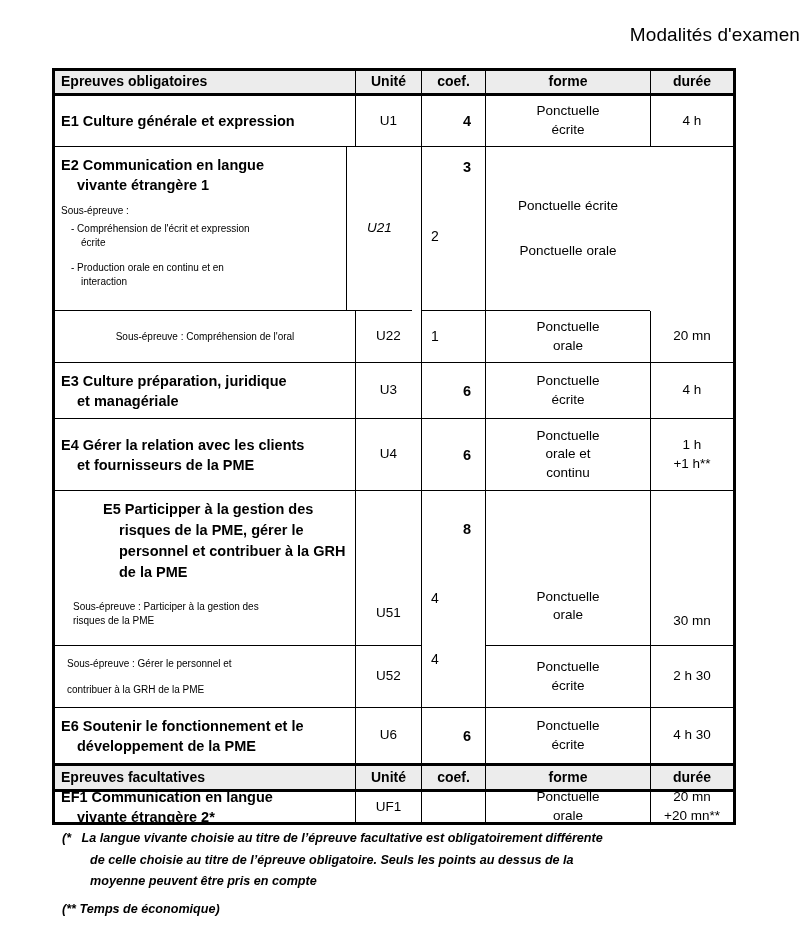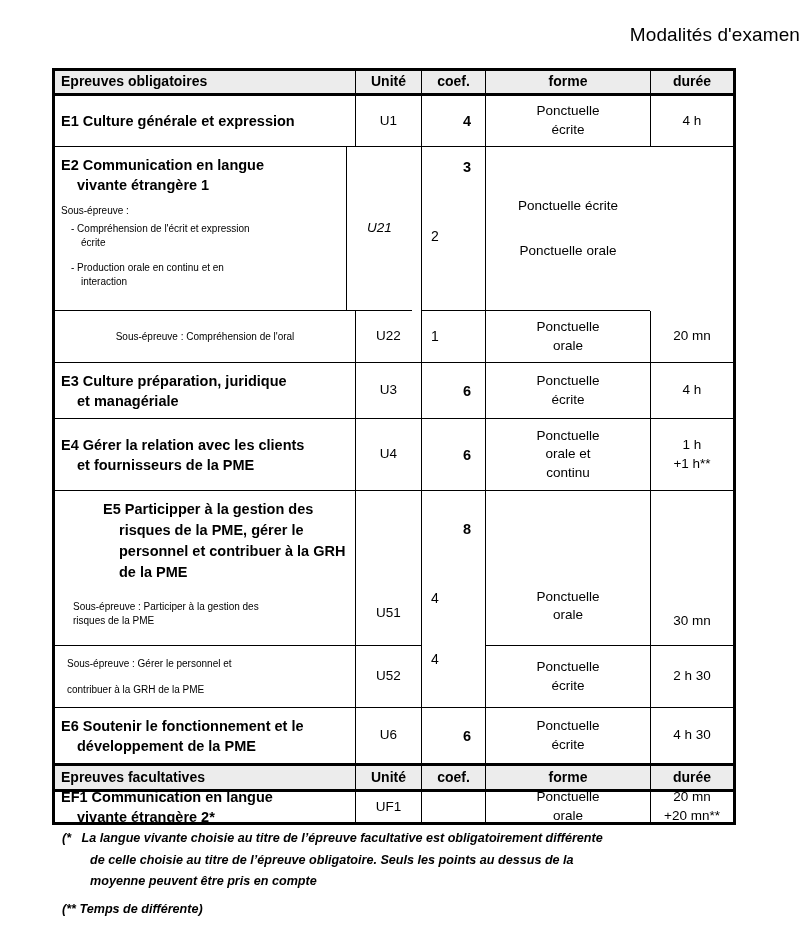--- a/index.html
+++ b/index.html
@@ -239,16 +239,16 @@
       <span class="ln">+20 mn**</span>
     </div>
 
   </div>
   </div>
 
   <div class="notes">
     <span class="n-line">(*   La langue vivante choisie au titre de l’épreuve facultative est obligatoirement différente</span>
     <span class="n-line hang">de celle choisie au titre de l’épreuve obligatoire. Seuls les points au dessus de la</span>
     <span class="n-line hang">moyenne peuvent être pris en compte</span>
-    <span class="n-line" style="margin-top:6px;">(** Temps de différente)</span>
+    <span class="n-line" style="margin-top:6px;">(** Temps de économique)</span>
   </div>
 
 </div>
 
 </body></html>

